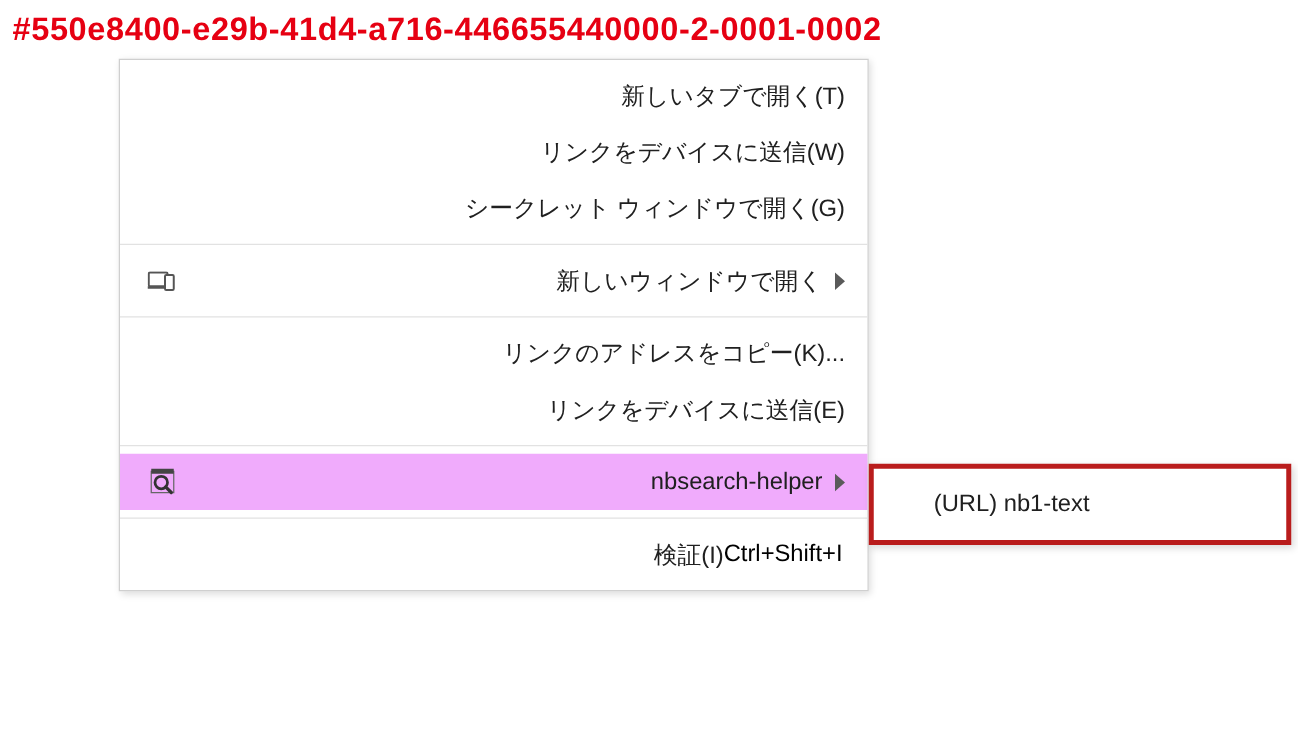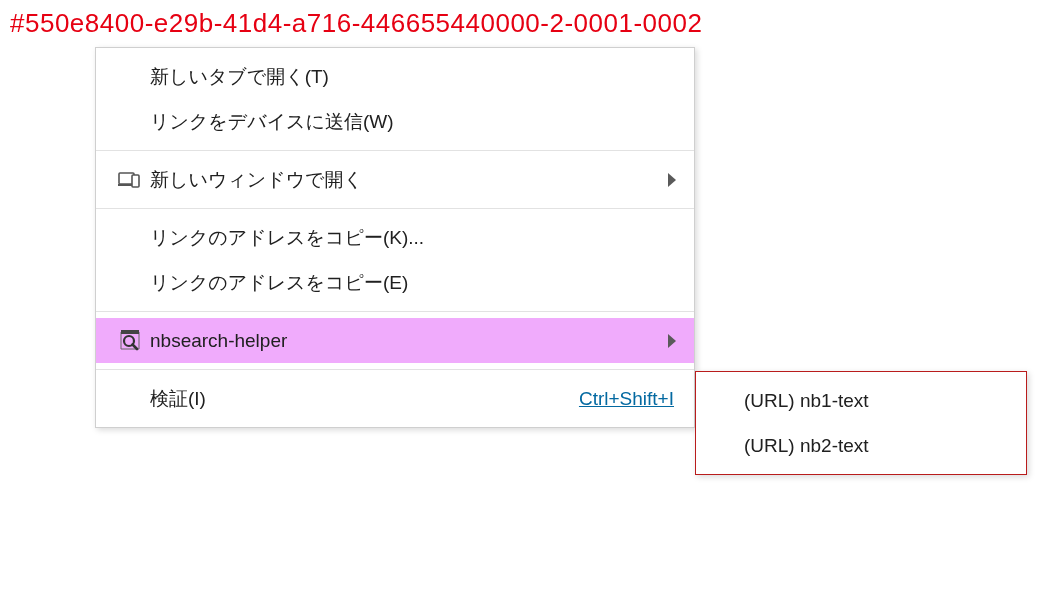--- a/index.html
+++ b/index.html
@@ -12,21 +12,21 @@
       background: #fff;
       position: relative;
       overflow: hidden;
     }
     .page-link {
       position: absolute;
       top: 8px;
       left: 10px;
       color: #e60012;
       font-size: 26px;
-      font-weight: 400;
+      font-weight: 700;
       text-decoration: none;
       letter-spacing: 0.5px;
     }
     .context-menu {
       position: absolute;
       top: 47px;
       left: 95px;
       width: 598px;
       background: #fff;
       border: 1px solid #cfcfcf;
@@ -46,47 +46,47 @@
       background: #f0abfc;
     }
     .menu-icon {
       width: 32px;
       display: flex;
       align-items: center;
       justify-content: flex-start;
     }
     .menu-label {
       flex: 1;
+      text-align: right;
     }
     .menu-shortcut {
-      color: #0369a1;
+      color: #000000;
       margin-left: auto;
       padding-right: 2px;
-      text-decoration: underline;
     }
     .menu-arrow {
       width: 0;
       height: 0;
       border-top: 7px solid transparent;
       border-bottom: 7px solid transparent;
       border-left: 8px solid #5a5a5a;
       margin-left: 10px;
     }
     .menu-separator {
       border: none;
       border-top: 1px solid #e2e2e2;
       margin: 6px 0;
     }
     .submenu {
       position: absolute;
       top: 371px;
       left: 695px;
       width: 330px;
       background: #fff;
-      border: 1px solid #b91c1c;
+      border: 4px solid #b91c1c;
       box-shadow: 2px 2px 6px rgba(0,0,0,0.15);
       padding: 6px 0;
     }
     .submenu-item {
       display: flex;
       align-items: center;
       height: 45px;
       padding: 0 18px 0 48px;
       color: #202020;
       cursor: default;
@@ -103,20 +103,24 @@
   <div class="menu-item">
     <span class="menu-icon"></span>
     <span class="menu-label">新しいタブで開く(T)</span>
   </div>
 
   <div class="menu-item">
     <span class="menu-icon"></span>
     <span class="menu-label">リンクをデバイスに送信(W)</span>
   </div>
 
+  <div class="menu-item">
+    <span class="menu-icon"></span>
+    <span class="menu-label">シークレット ウィンドウで開く(G)</span>
+  </div>
 
   <hr class="menu-separator">
 
   <div class="menu-item">
     <span class="menu-icon">
       <svg class="device-icon-svg" width="22" height="16" viewBox="0 0 22 16">
         <rect x="1" y="1" width="15" height="11" rx="1" fill="none" stroke="#555" stroke-width="1.6"></rect>
         <rect x="0" y="12" width="17" height="2" fill="#555"></rect>
         <rect x="14" y="3" width="7" height="12" rx="1" fill="#fff" stroke="#555" stroke-width="1.6"></rect>
       </svg>
@@ -127,21 +131,21 @@
 
   <hr class="menu-separator">
 
   <div class="menu-item">
     <span class="menu-icon"></span>
     <span class="menu-label">リンクのアドレスをコピー(K)...</span>
   </div>
 
   <div class="menu-item">
     <span class="menu-icon"></span>
-    <span class="menu-label">リンクのアドレスをコピー(E)</span>
+    <span class="menu-label">リンクをデバイスに送信(E)</span>
   </div>
 
   <hr class="menu-separator">
 
   <div class="menu-item highlighted">
     <span class="menu-icon">
       <svg width="24" height="24" viewBox="0 0 24 24">
         <path d="M3 3 L21 3 L21 20 L3 20 Z" fill="none" stroke="#666" stroke-width="1"></path>
         <path d="M3 3 L21 3" stroke="#444" stroke-width="4"></path>
         <circle cx="11" cy="12" r="5" fill="none" stroke="#333" stroke-width="2.2"></circle>
@@ -159,16 +163,13 @@
     <span class="menu-label">検証(I)</span>
     <span class="menu-shortcut">Ctrl+Shift+I</span>
   </div>
 
 </div>
 
 <div class="submenu">
   <div class="submenu-item">
     <span>(URL) nb1-text</span>
   </div>
-  <div class="submenu-item">
-    <span>(URL) nb2-text</span>
-  </div>
 </div>
 
 </body></html>

